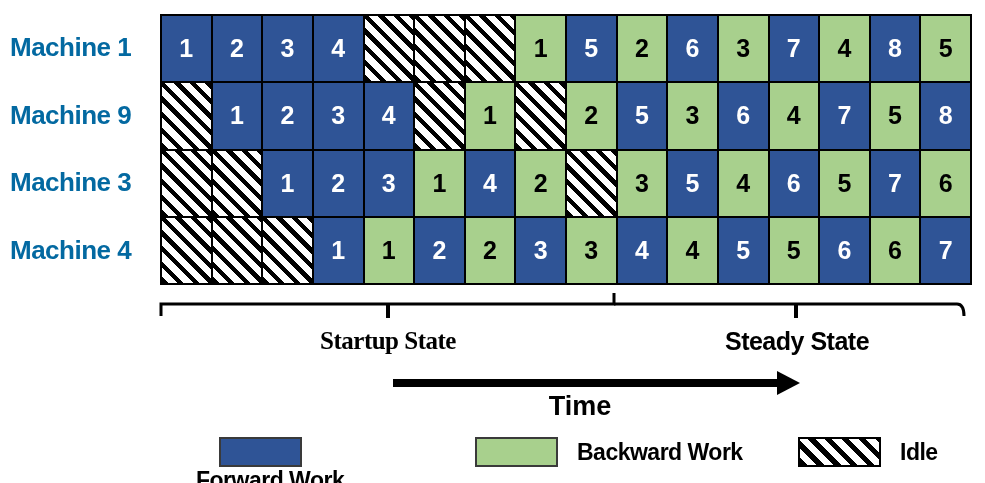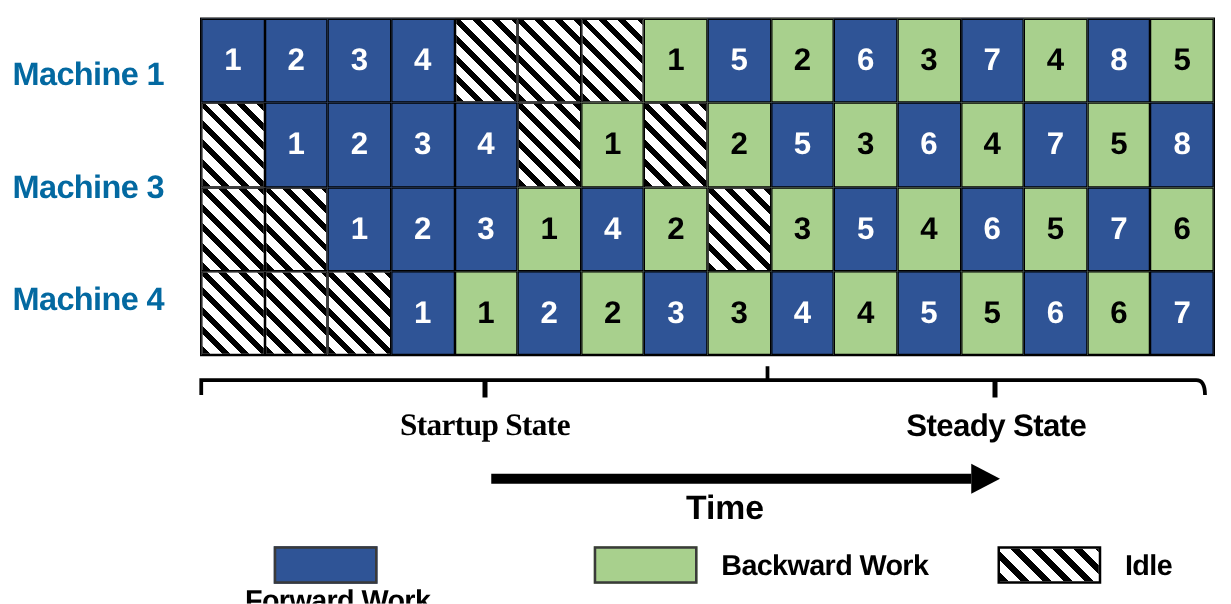--- a/index.html
+++ b/index.html
@@ -142,20 +142,21 @@
   .legend-item.li-2 { left: 475px; }
   .legend-item.li-3 { left: 798px; }
 </style>
 </head>
 <body>
 
 <div class="canvas">
 
   <div class="mlabels">
     <div class="mlabel">Machine 1</div>
+    <div class="mlabel">Machine 9</div>
     <div class="mlabel">Machine 3</div>
     <div class="mlabel">Machine 4</div>
   </div>
 
   <div class="grid">
       <div class="cell f">1</div>
       <div class="cell f">2</div>
       <div class="cell f">3</div>
       <div class="cell f">4</div>
       <div class="cell i"></div>

